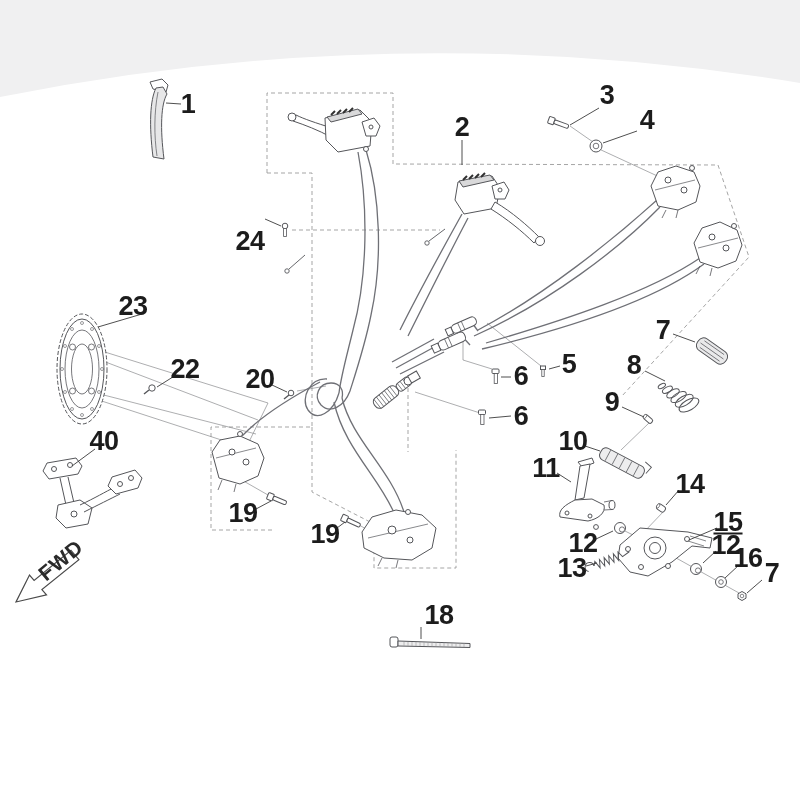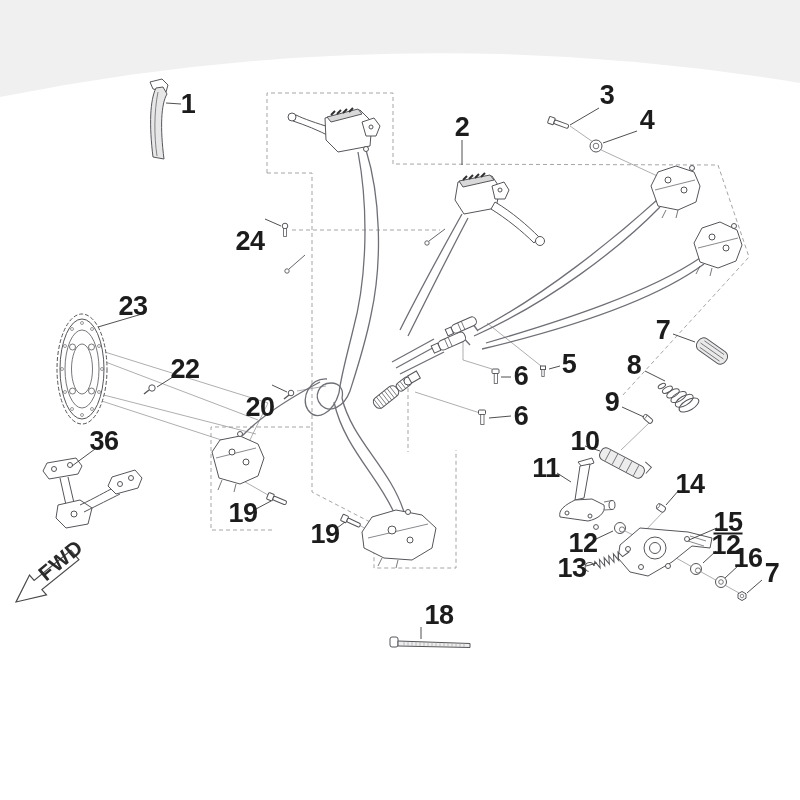--- a/index.html
+++ b/index.html
@@ -388,30 +388,30 @@
 </svg>
 
 <div id="callout-layer">
       <div class="callout" style="left: 188px; top: 104px;">1</div>
       <div class="callout" style="left: 462px; top: 127px;">2</div>
       <div class="callout" style="left: 607px; top: 95px;">3</div>
       <div class="callout" style="left: 647px; top: 120px;">4</div>
       <div class="callout" style="left: 250px; top: 213px; margin-top: 28px;">24</div>
       <div class="callout" style="left: 133px; top: 306px; text-align: right;">23</div>
       <div class="callout" style="left: 185px; top: 369px;">22</div>
-      <div class="callout" style="left: 260px; top: 379px; margin-top: 28px;">20</div>
+      <div class="callout" style="left: 260px; top: 379px;">20</div>
       <div class="callout" style="left: 569px; top: 364px;">5</div>
       <div class="callout" style="left: 521px; top: 376px;">6</div>
       <div class="callout" style="left: 521px; top: 416px;">6</div>
       <div class="callout" style="left: 663px; top: 330px;">7</div>
       <div class="callout" style="left: 634px; top: 365px;">8</div>
       <div class="callout" style="left: 612px; top: 402px;">9</div>
-      <div class="callout" style="left: 573px; top: 441px; margin-left: 12px;">10</div>
+      <div class="callout" style="left: 573px; top: 441px;">10</div>
       <div class="callout" style="left: 546px; top: 468px;">11</div>
-      <div class="callout" style="left: 104px; top: 441px;">36</div>
+      <div class="callout" style="left: 104px; top: 441px;">40</div>
       <div class="callout" style="left: 243px; top: 513px;">19</div>
       <div class="callout" style="left: 325px; top: 534px;">19</div>
       <div class="callout" style="left: 690px; top: 484px;">14</div>
       <div class="callout" style="left: 583px; top: 543px;">12</div>
       <div class="callout" style="left: 572px; top: 568px;">13</div>
       <div class="callout" style="left: 728px; top: 522px; text-decoration: underline;">15</div>
       <div class="callout" style="left: 726px; top: 545px;">12</div>
       <div class="callout" style="left: 748px; top: 558px;">16</div>
       <div class="callout" style="left: 772px; top: 573px;">7</div>
       <div class="callout" style="left: 439px; top: 615px;">18</div>

